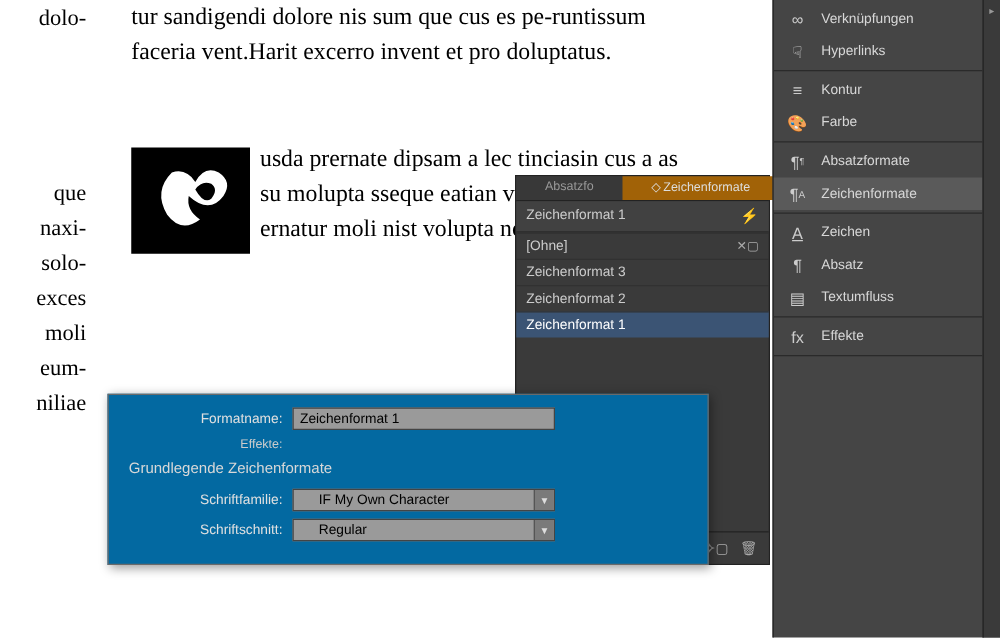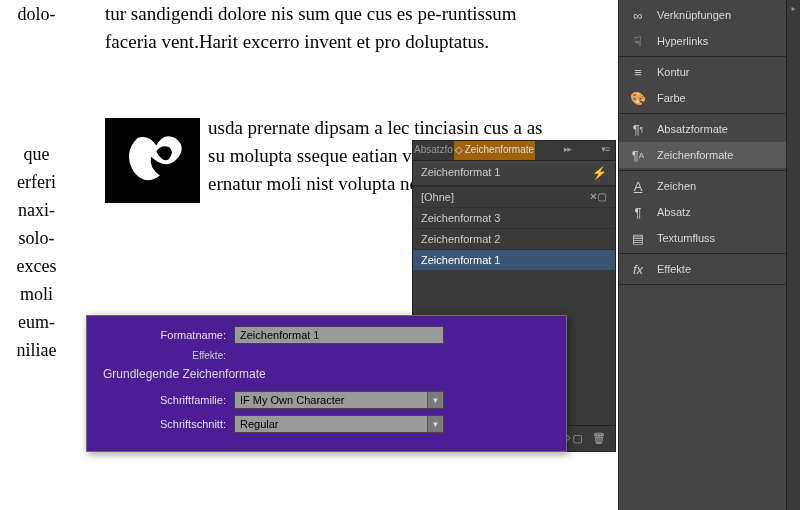--- a/index.html
+++ b/index.html
@@ -1,44 +1,44 @@
 <!DOCTYPE html>
 <html><head>
 <meta charset="utf-8">
 <style>
   * { box-sizing: border-box; margin: 0; padding: 0; }
   body { width: 800px; height: 510px; overflow: hidden; font-family: Arial, sans-serif; background: #fff; position: relative; }
   .doc { position: absolute; left: 0; top: 0; width: 615px; height: 510px; background: #fff; padding: 0; font-family: Georgia, serif; color: #000; }
   .doc .leftcol { position: absolute; left: 4px; top: 0; width: 65px; text-align: right; font-size: 18px; line-height: 28px; }
-  .doc .leftcol div { margin-bottom: 0; text-align: center; }
+  .doc .leftcol div { margin-bottom: 0; }
   .doc .maincol { position: absolute; left: 105px; top: 0; width: 450px; font-size: 19px; line-height: 28px; }
   .doc .maincol p { margin-bottom: 14px; }
   .capimg { float: left; width: 95px; height: 85px; background: #000; margin: 4px 8px 0 0; display: flex; align-items: center; justify-content: center; }
   .capimg svg { width: 75px; height: 65px; }
   
   .panel-cf { position: absolute; top: 140px; left: 412px; width: 204px; background: #3a3a3a; border: 1px solid #222; font-size: 11px; color: #ccc; }
   .panel-cf .tabs { background: #383838; display: flex; height: 20px; border-bottom: 1px solid #222; }
-  .panel-cf .tab { padding: 3px 1px; font-size: 10px; color: #999; }
+  .panel-cf .tab { padding: 3px 23px; font-size: 10px; color: #999; }
   .panel-cf .tab.active { background: #a16207; color: #ddd; }
   .panel-cf .tab-arrows { margin-left: auto; padding: 3px 6px; color: #999; font-size: 9px; letter-spacing: -1px; }
   .panel-cf .head { padding: 5px 8px; background: #414141; border-bottom: 1px solid #2a2a2a; display: flex; justify-content: space-between; }
   .panel-cf .head .bolt { font-size: 12px; color: #888; }
   .panel-cf .row { padding: 4px 8px; border-top: 1px solid #313131; font-size: 11px; color: #ccc; position: relative; }
   .panel-cf .row .x { position: absolute; right: 8px; top: 4px; color: #aaa; font-size: 10px; }
   .panel-cf .row.sel { background: #3b5474; color: #fff; }
   .panel-cf .foot { position: absolute; bottom: 0; left: 0; right: 0; height: 26px; background: #3a3a3a; border-top: 1px solid #222; display: flex; align-items: center; padding: 0 8px; gap: 10px; }
   .panel-cf .foot .flab { font-size: 10px; color: #bbb; flex: 1; }
   .panel-cf .foot .ficon { width: 16px; height: 14px; color: #aaa; display: flex; align-items: center; justify-content: center; font-size: 11px; }
   .panel-cf .body { height: 290px; position: relative; }
   
-  .dlg { position: absolute; top: 315px; left: 86px; width: 481px; background: #4c1d95; border: 1px solid #6a6a6a; box-shadow: 2px 2px 8px rgba(0,0,0,0.4); color: #e0e0e0; font-size: 11px; padding: 10px 12px 12px; }
+  .dlg { position: absolute; top: 315px; left: 86px; width: 481px; background: #0369a1; border: 1px solid #6a6a6a; box-shadow: 2px 2px 8px rgba(0,0,0,0.4); color: #e0e0e0; font-size: 11px; padding: 10px 12px 12px; }
   .dlg .frow { display: flex; align-items: center; margin-bottom: 6px; }
   .dlg .lbl { width: 135px; text-align: right; padding-right: 8px; color: #e0e0e0; }
   .dlg .inp { flex: 0 0 210px; background: #9a9a9a; border: 1px solid #444; height: 18px; padding: 1px 5px; color: #000; font-size: 11px; display: flex; align-items: center; }
-  .dlg .sel { flex: 0 0 210px; background: #9a9a9a; border: 1px solid #444; height: 18px; padding: 1px 5px; color: #000; font-size: 11px; display: flex; align-items: center; position: relative; }
+  .dlg .sel { flex: 0 0 210px; background: #9a9a9a; border: 1px solid #444; height: 18px; padding: 1px 20px; color: #000; font-size: 11px; display: flex; align-items: center; position: relative; }
   .dlg .sel .dd { position: absolute; right: 0; top: 0; width: 16px; height: 100%; background: #7a7a7a; border-left: 1px solid #555; display: flex; align-items: center; justify-content: center; color: #ddd; font-size: 8px; }
   .dlg .section { color: #d8d8d8; margin: 6px 0 10px 4px; font-size: 12px; }
   
   .sidebar { position: absolute; right: 0; top: 0; width: 182px; height: 510px; background: #454545; border-left: 1px solid #222; }
   .sidebar .group { border-bottom: 1px solid #2a2a2a; padding: 2px 0; }
   .sidebar .item { display: flex; align-items: center; height: 26px; padding: 0 10px; color: #d8d8d8; font-size: 11px; gap: 10px; cursor: pointer; }
   .sidebar .item.sel { background: #5a5a5a; }
   .sidebar .icon { width: 18px; height: 18px; display: flex; align-items: center; justify-content: center; color: #ccc; font-size: 13px; }
   .sidebar .collapse { width: 14px; background: #3a3a3a; position: absolute; right: 0; top: 0; bottom: 0; border-left: 1px solid #222; }
   .sidebar-inner { margin-right: 14px; }
@@ -48,21 +48,20 @@
 <body>
 
 <div class="doc">
   <div class="leftcol">
     <div>dolo-</div>
     <div>&nbsp;</div>
       <div>&nbsp;</div>
       <div>&nbsp;</div>
       <div>&nbsp;</div>
     <div>que</div>
-    <div>erferi</div>
     <div>naxi-</div>
     <div>solo-</div>
     <div>exces</div>
     <div>moli</div>
     <div>eum-</div>
     <div>niliae</div>
   </div>
   <div class="maincol">
     <p>tur sandigendi dolore nis sum que cus es pe-runtissum faceria vent.Harit excerro invent et pro doluptatus.</p>
     <p style="margin-top: 58px;">
@@ -172,21 +171,21 @@
         <span class="icon">¶</span>
         <span>Absatz</span>
       </div>
       <div class="item">
         <span class="icon">▤</span>
         <span>Textumfluss</span>
       </div>
     </div>
     <div class="group">
       <div class="item">
-        <span class="icon" style="font-style:italic">fx</span>
+        <span class="icon" style="">fx</span>
         <span>Effekte</span>
       </div>
     </div>
   </div>
   <div class="collapse">
     <div class="tri">▸</div>
   </div>
 </div>
 
 </body></html>

